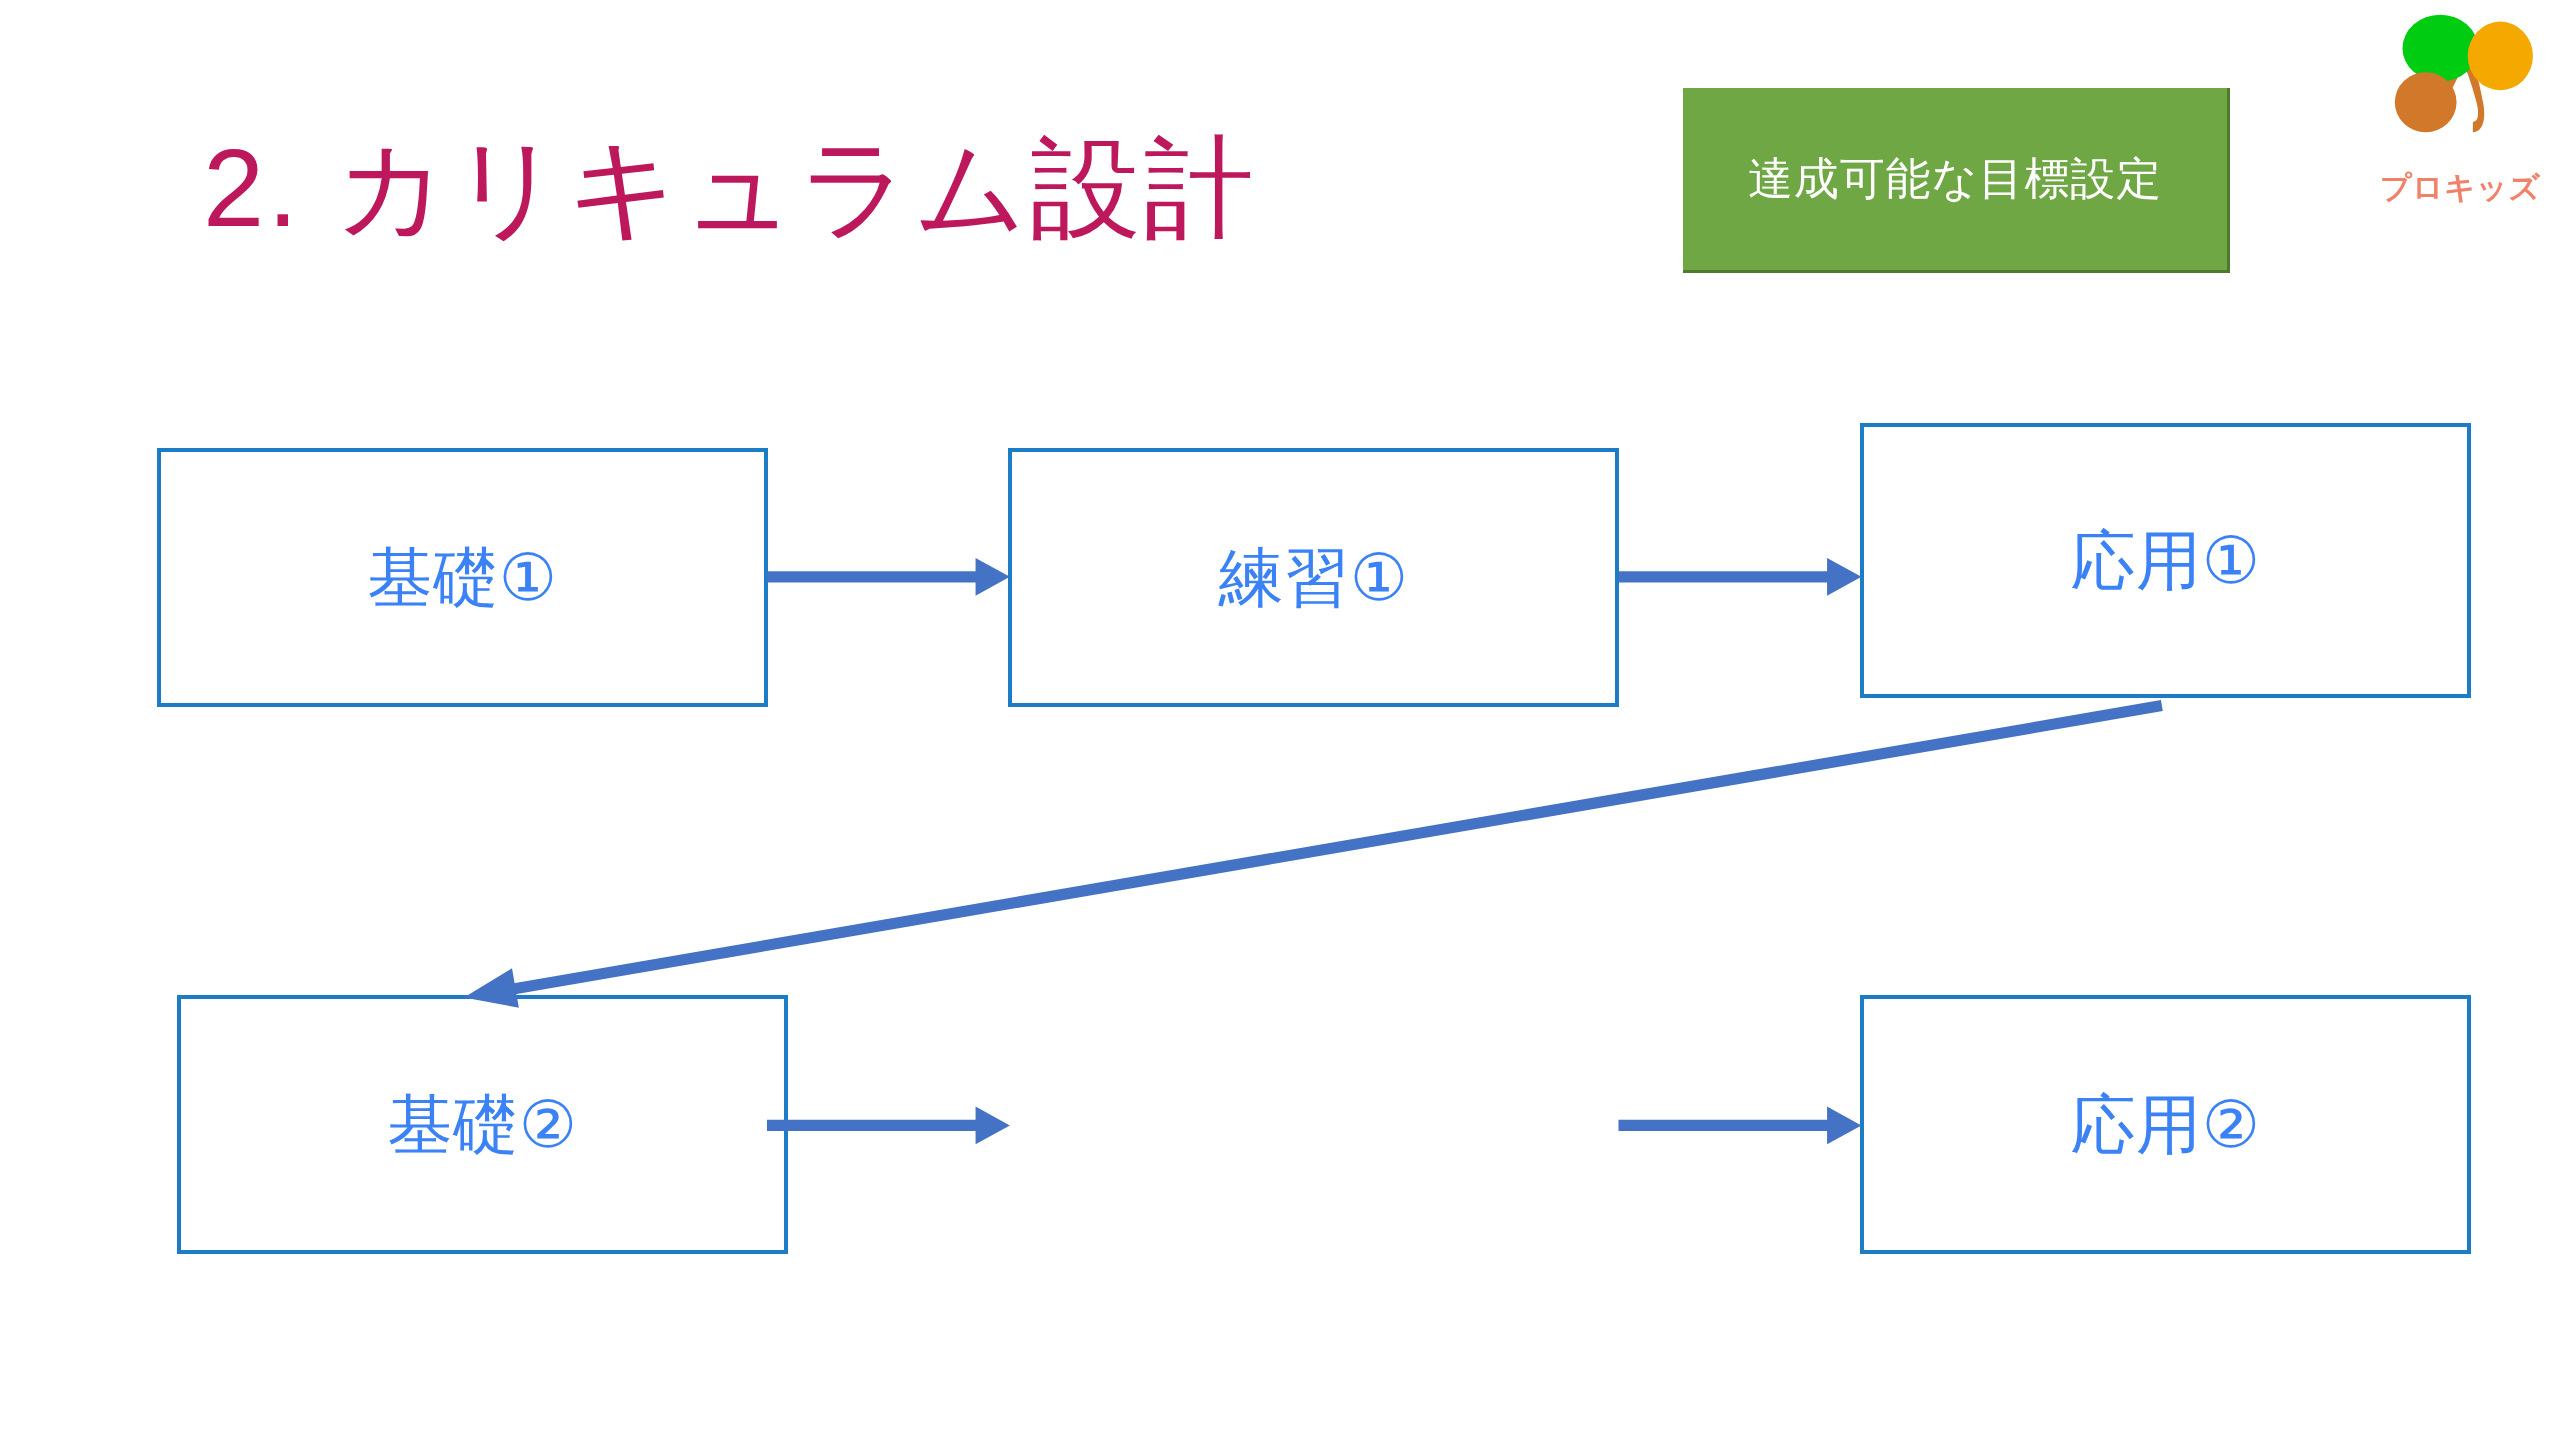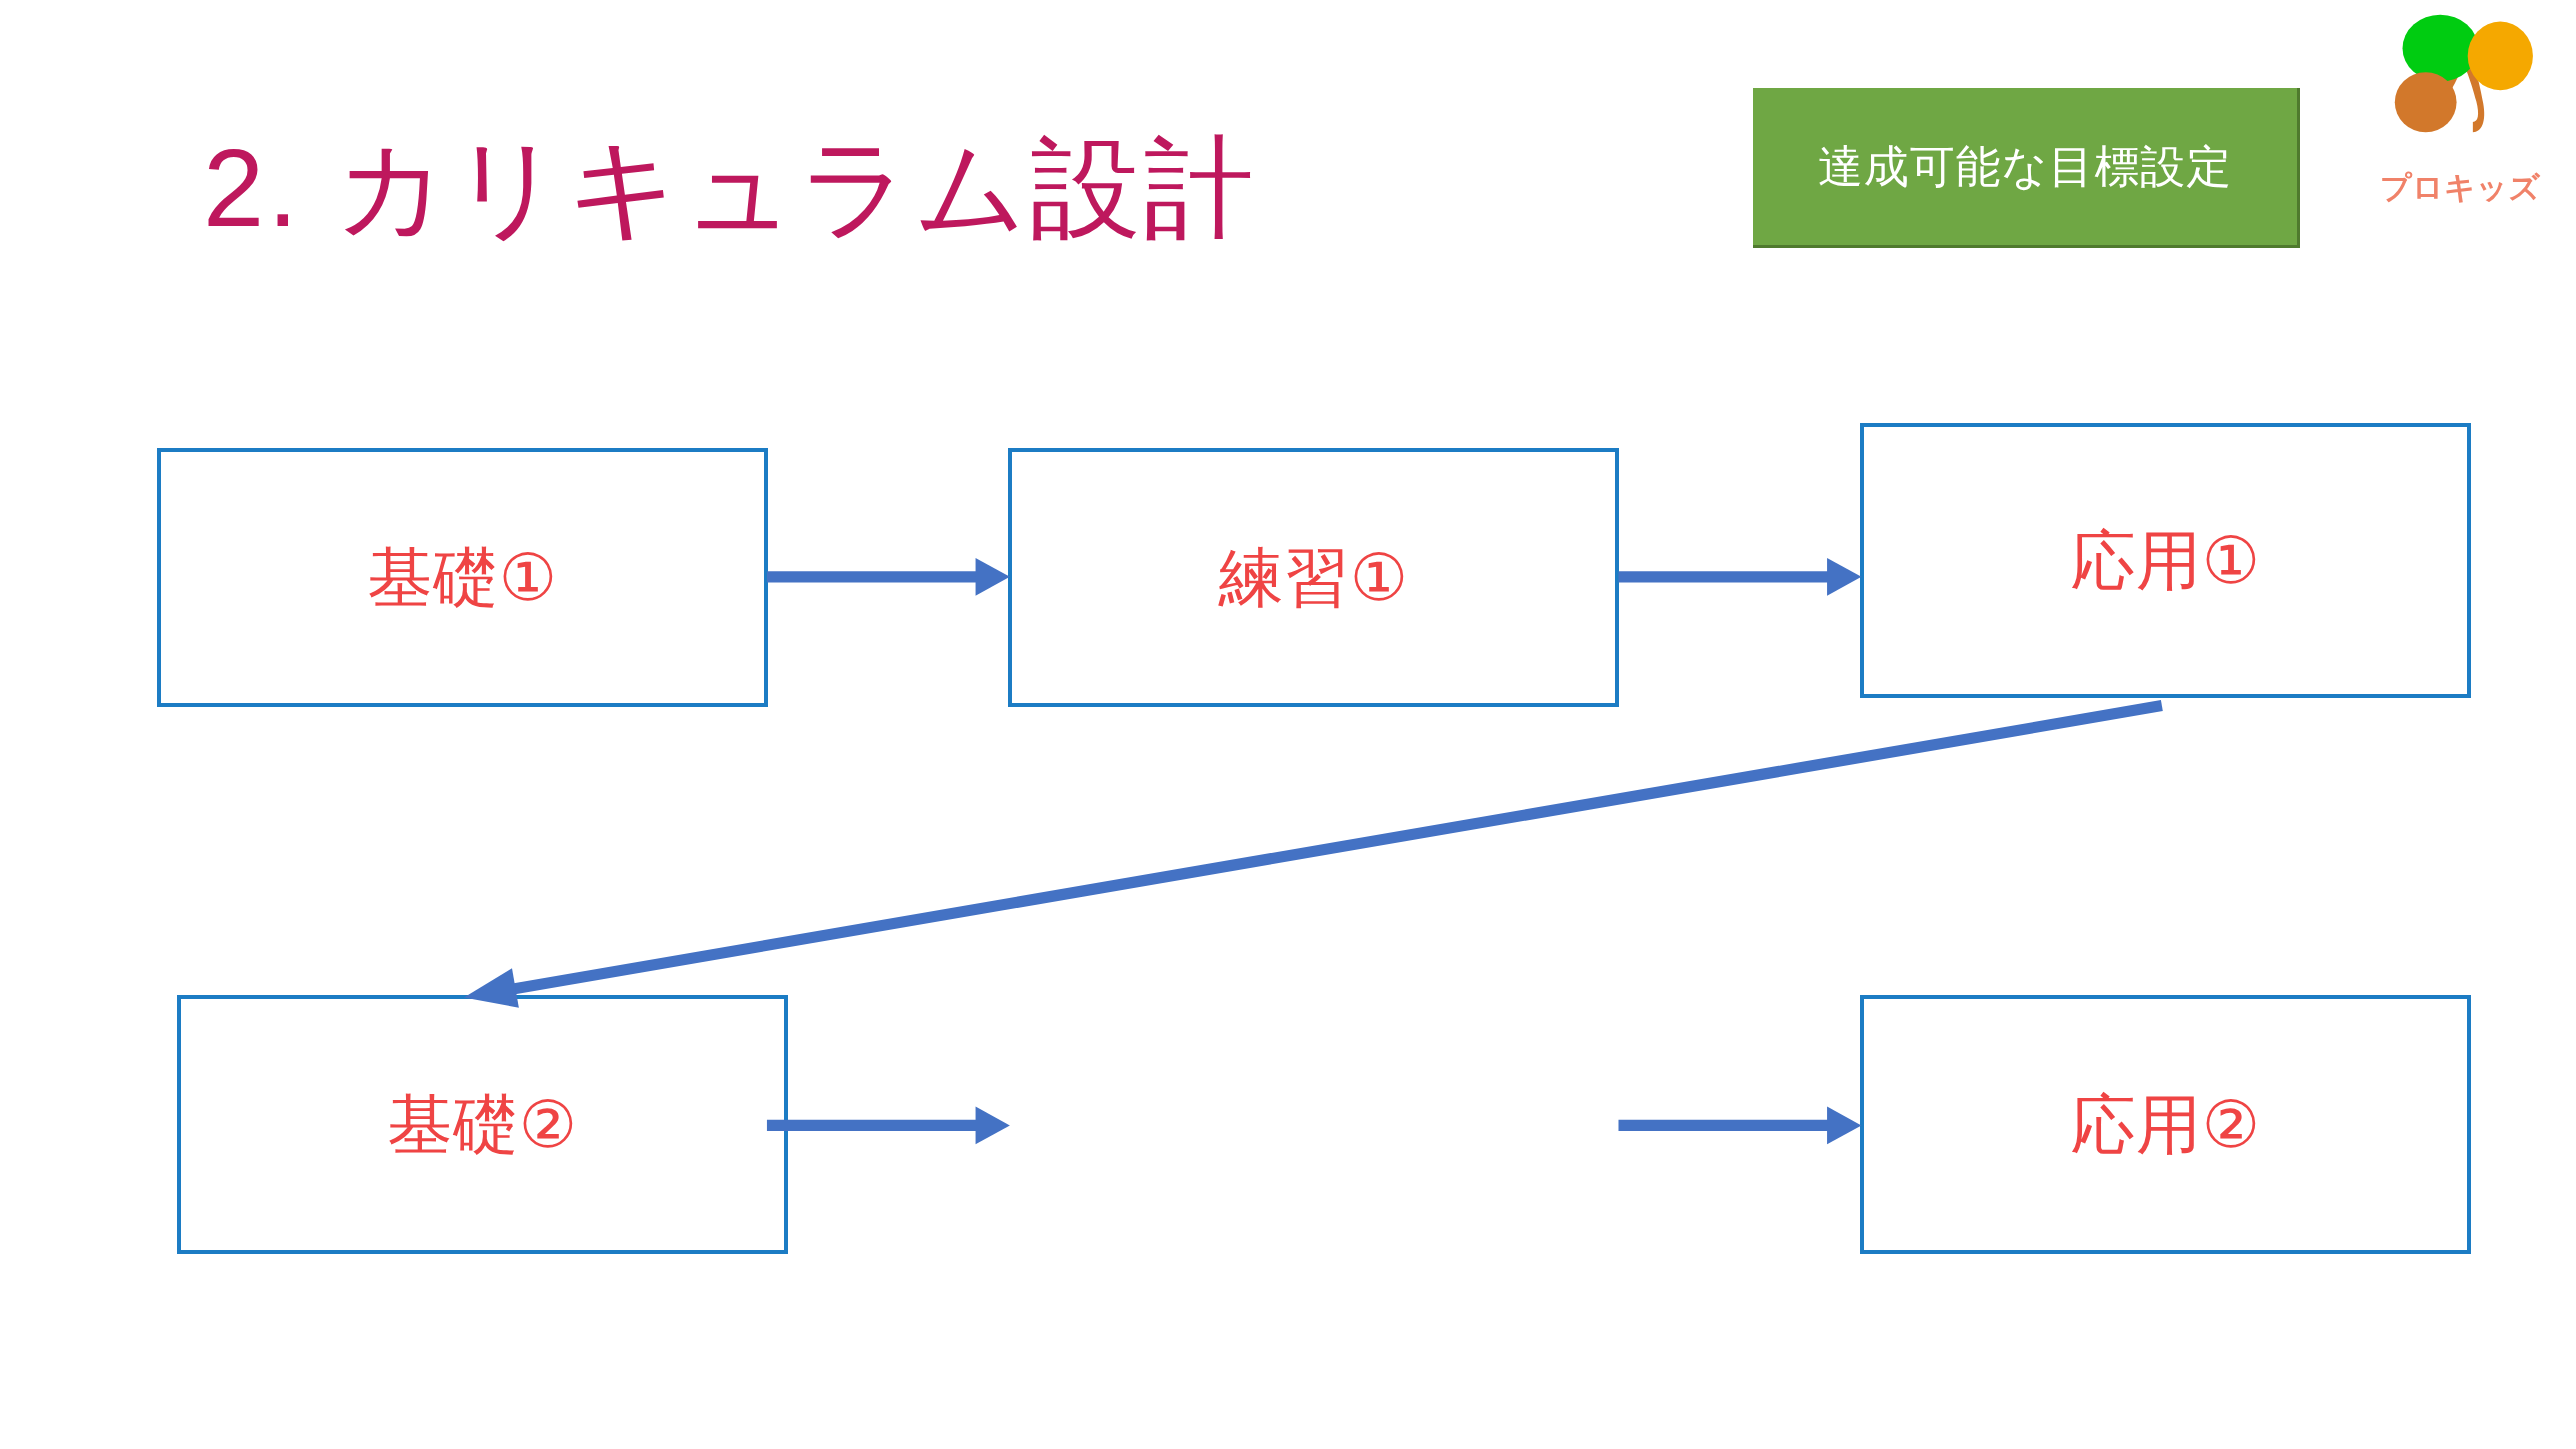--- a/index.html
+++ b/index.html
@@ -27,24 +27,24 @@
     line-height: 1.0;
     color: #be185d;
     letter-spacing: 0.03em;
     white-space: nowrap;
     font-weight: 400;
   }
 
   
   #theme-badge {
     position: absolute;
-    left: 1753px;
+    left: 1683px;
     top: 88px;
     width: 547px;
-    height: 160px;
+    height: 185px;
     background: #6FA744;
     border-right: 3.4px solid #4F7A2E;
     border-bottom: 3.4px solid #4F7A2E;
     box-sizing: border-box;
     display: flex;
     align-items: center;
     justify-content: center;
   }
   #theme-badge .badge-text {
     color: #ffffff;
@@ -80,21 +80,21 @@
     position: absolute;
     background: #ffffff;
     border: 4.3px solid #1C7CC4;
     box-sizing: border-box;
     display: flex;
     align-items: center;
     justify-content: center;
   }
   .flow-box .box-label {
     font-size: 65px;
-    color: #ef4444;
+    color: #3b82f6;
     letter-spacing: 0.01em;
     white-space: nowrap;
   }
 
   
   #box-kiso-1    { left: 157px;  top: 448px;  width: 611px; height: 259px; }
   #box-renshu-1  { left: 1008px; top: 448px;  width: 611px; height: 259px; text-align: right; }
   #box-oyo-1     { left: 1860px; top: 423px;  width: 611px; height: 275px; }
   
   #box-kiso-2    { left: 157px;  top: 995px; width: 611px; height: 259px; margin-left: 20px; }

